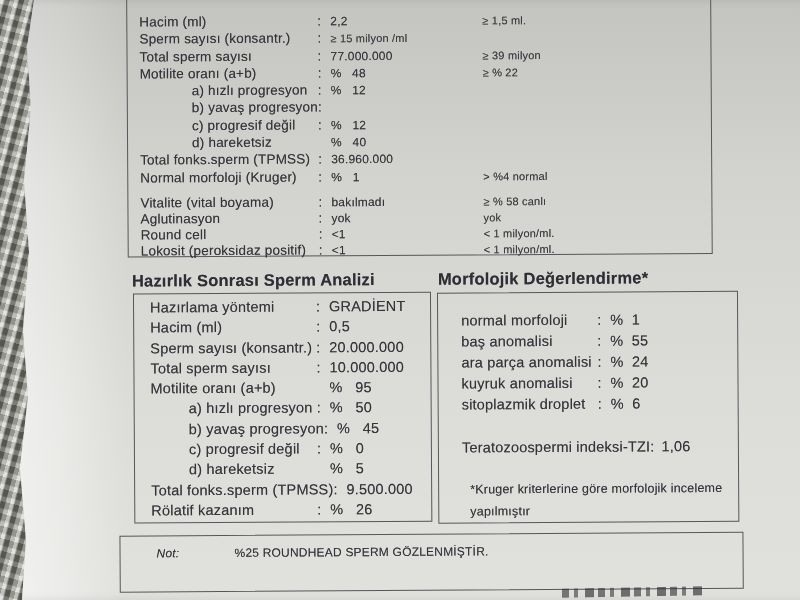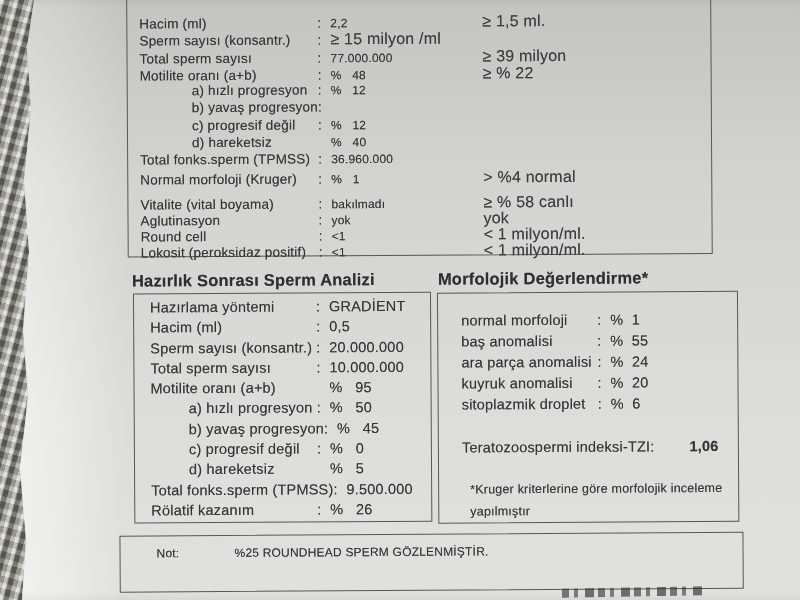--- a/index.html
+++ b/index.html
@@ -26,21 +26,21 @@
   .box{ position:absolute; border:1.4px solid #56565c; background:transparent; }
   #box1{ left:128px; top:-14px; width:585px; height:272px; }
   #box2{ left:133px; top:294px; width:298px; height:230px; }
   #box3{ left:437px; top:295px; width:301px; height:231px; }
   #notebox{ left:118px; top:536px; width:624px; height:57px; }
 
   .row{ display:flex; white-space:pre; align-items:baseline; }
   .c-label{ flex:0 0 var(--lw); }
   .indent .c-label{ padding-left:var(--ind); }
   .c-sep{ flex:0 0 13px; }
-  .c-ref{ font-size:16px; color:#3c3c42; }
+  .c-ref{ font-size:11px; color:#3c3c42; }
 
   #rows1, #rows1b{ --lw:178px; --ind:52px; position:absolute; left:12px; right:4px; font-size:13.5px; }
   #rows1{ top:28px; }
   #rows1b{ top:209px; }
   #rows1 .row, #rows1b .row{ height:17.3px; }
   #rows1b .row{ height:15.9px; }
   #rows1 .c-value, #rows1b .c-value{ flex:0 0 152px; font-size:12px; }
 
   #ph-partial{ position:absolute; left:483px; top:-9px; font-size:11px; }
 
@@ -48,25 +48,25 @@
   #title2{ left:132px; top:272px; }
   #title3{ left:438px; top:272px; }
 
   #rows2{ --lw:166px; --ind:38px; position:absolute; left:16px; top:5px; right:2px; font-size:14.5px; }
   #rows2 .row{ height:20.3px; }
 
   #rows3{ --lw:136px; position:absolute; left:23px; top:19px; right:2px; font-size:14.5px; }
   #rows3 .row{ height:21px; }
 
   #tzi{ position:absolute; left:23px; top:146px; font-size:14.5px; display:flex; }
-  #tzi .tzi-value{ margin-left:35px;font-weight:bold; }
+  #tzi .tzi-value{ margin-left:7px; }
   #footnote{ position:absolute; left:31px; top:185px; font-size:12.5px; line-height:22px; }
 
   #notebox .note-inner{ display:flex; padding:10px 0 0 36px; font-size:12px; }
-  #notebox .note-label{ flex:0 0 78px; }
+  #notebox .note-label{ flex:0 0 78px;font-style:italic; }
 
   #clipped-marks{
     position:absolute; left:560px; top:591px; width:142px; height:9px;
     background:repeating-linear-gradient(90deg,
       rgba(45,45,50,0.75) 0 7px, rgba(45,45,50,0) 7px 12px,
       rgba(45,45,50,0.7) 12px 16px, rgba(45,45,50,0) 16px 23px,
       rgba(45,45,50,0.8) 23px 32px, rgba(45,45,50,0) 32px 36px);
     opacity:0.8; transform:rotate(-0.6deg);
   }
 </style>

